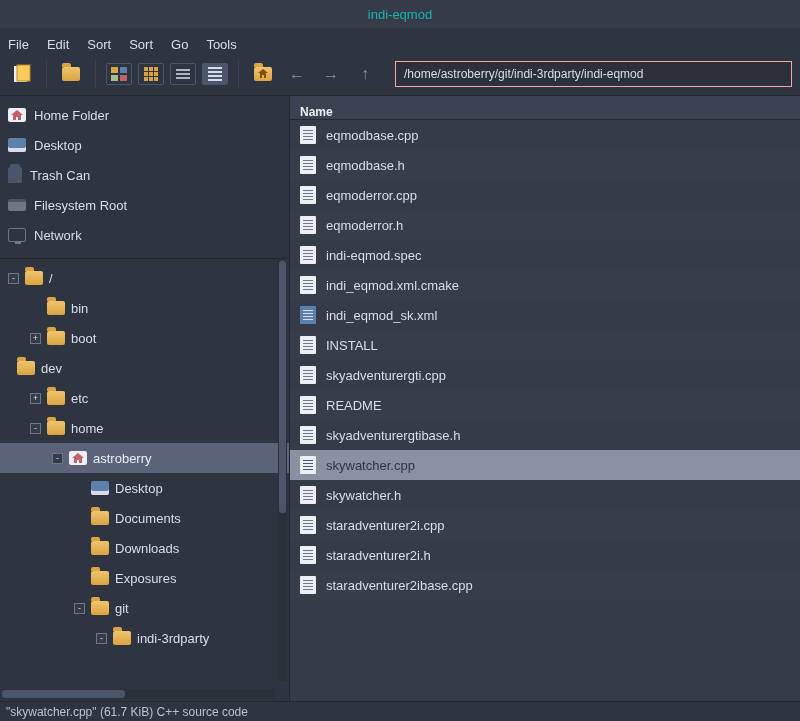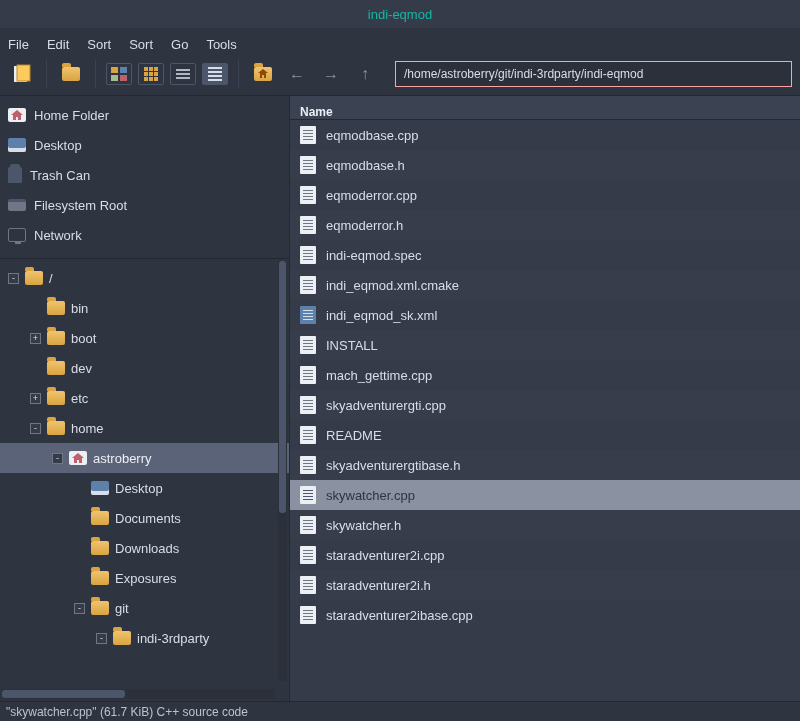--- a/index.html
+++ b/index.html
@@ -342,21 +342,21 @@
         <div class="tree-row" style="padding-left: 30px;">
           <div class="expander empty"></div>
           <div class="folder-ic"></div>
           <span>bin</span>
         </div>
         <div class="tree-row" style="padding-left: 30px;">
           <div class="expander">+</div>
           <div class="folder-ic"></div>
           <span>boot</span>
         </div>
-        <div class="tree-row" style="padding-left: 30px;">
+        <div class="tree-row" style="">
           <div class="expander empty"></div>
           <div class="folder-ic"></div>
           <span>dev</span>
         </div>
         <div class="tree-row" style="padding-left: 30px;">
           <div class="expander">+</div>
           <div class="folder-ic"></div>
           <span>etc</span>
         </div>
         <div class="tree-row" style="padding-left: 30px;">
@@ -480,29 +480,20 @@
           <span>indi_eqmod_sk.xml</span>
         </div>
         <div class="file-row">
           <div class="doc-icon">
             <div class="ln"></div>
             <div class="ln"></div>
             <div class="ln"></div>
             <div class="ln"></div>
           </div>
           <span>INSTALL</span>
-        </div>
-        <div class="file-row">
-          <div class="doc-icon">
-            <div class="ln"></div>
-            <div class="ln"></div>
-            <div class="ln"></div>
-            <div class="ln"></div>
-          </div>
-          <span>mach_gettime.cpp</span>
         </div>
         <div class="file-row">
           <div class="doc-icon">
             <div class="ln"></div>
             <div class="ln"></div>
             <div class="ln"></div>
             <div class="ln"></div>
           </div>
           <span>skyadventurergti.cpp</span>
         </div>

